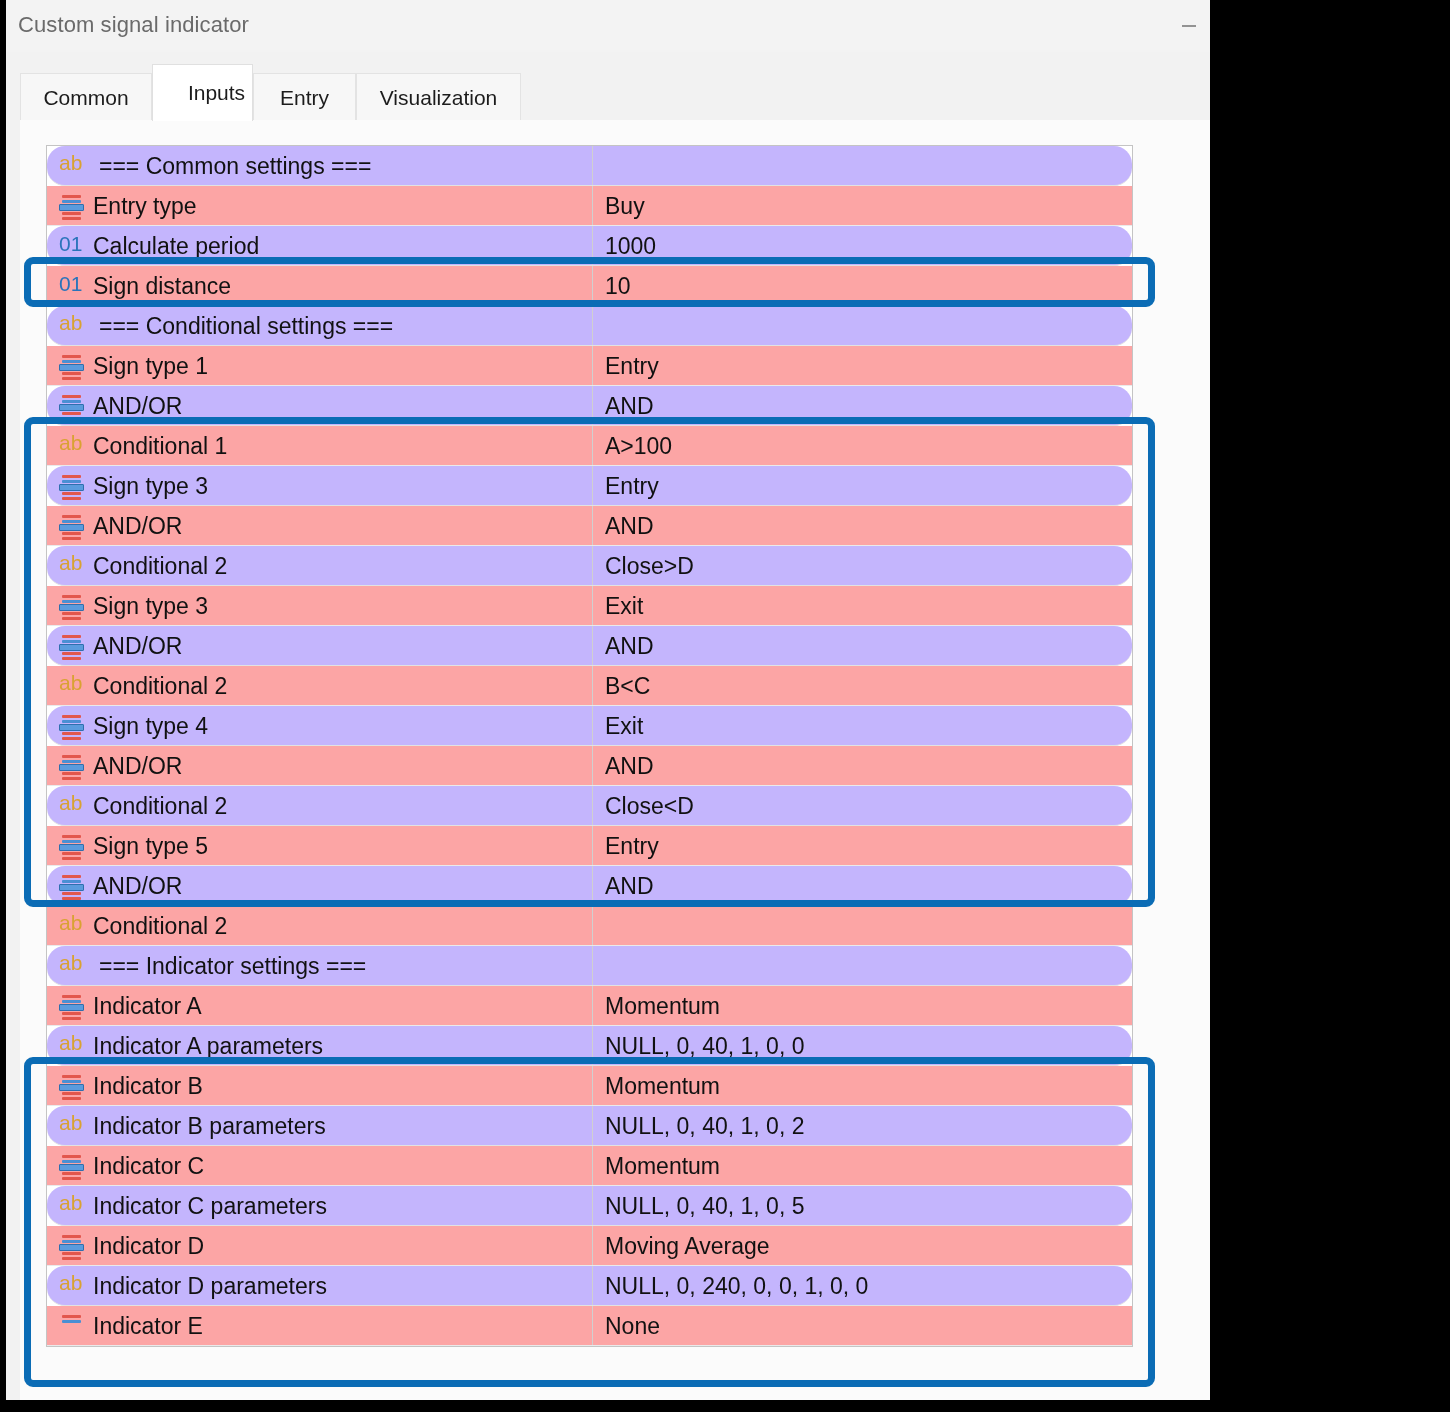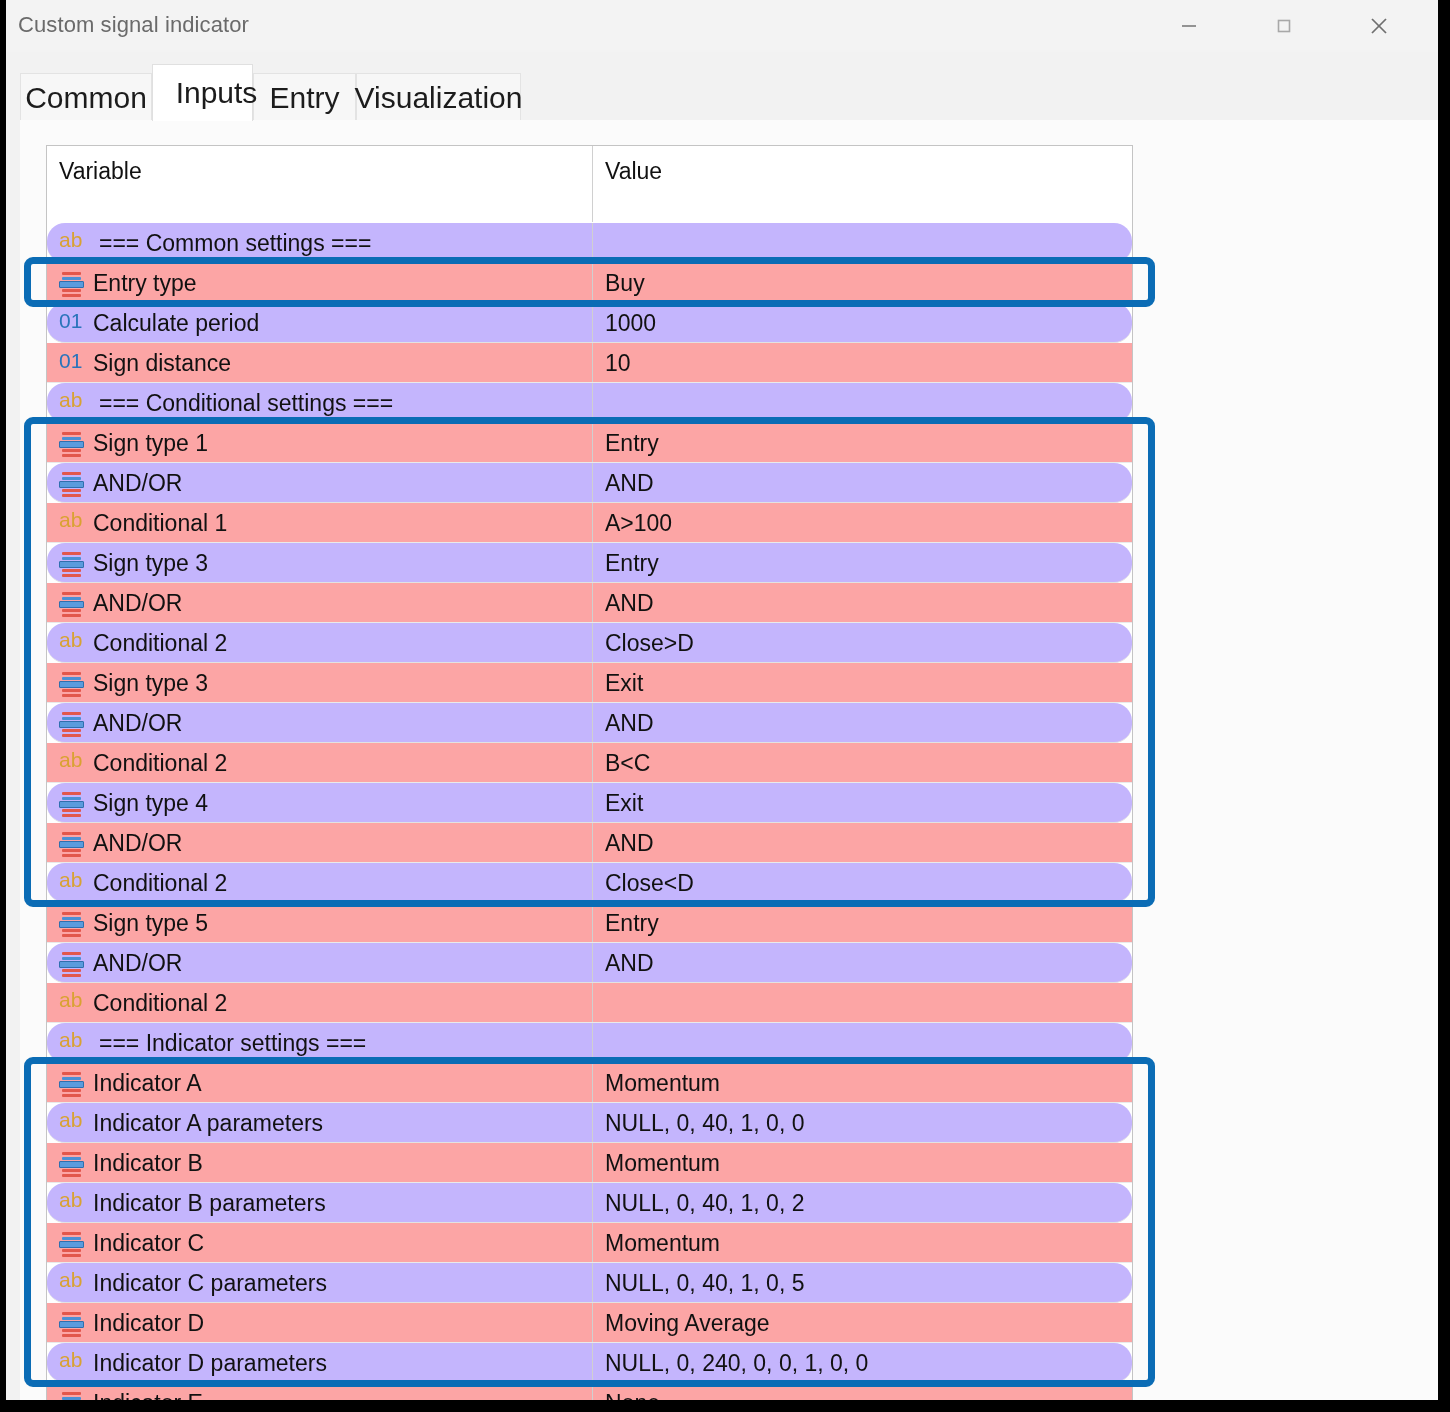--- a/index.html
+++ b/index.html
@@ -13,21 +13,21 @@
     overflow: hidden;
     font-family: "Liberation Sans", sans-serif;
     -webkit-font-smoothing: antialiased;
   }
 
   
   #window {
     position: absolute;
     left: 6px;
     top: 0px;
-    width: 1432px;
+    width: 1204px;
     height: 1400px;
     background: #f2f2f2;
     box-shadow: 0 0 14px 4px rgba(0,0,0,0.55);
     overflow: hidden;
   }
 
   
   #titlebar {
     position: absolute;
     left: 0; top: 0;
@@ -77,21 +77,21 @@
     position: absolute;
     bottom: 0;
     height: 48px;
     background: #f7f7f7;
     border: 1px solid #e3e3e3;
     border-bottom: none;
     box-sizing: border-box;
     display: flex;
     align-items: center;
     justify-content: center;
-    font-size: 30px;
+    font-size: 21px;
     color: #1c1c1c;
     cursor: default;
     white-space: nowrap;
   }
   .tab.selected {
     height: 57px;
     background: #ffffff;
     border-color: #e0e0e0;
     z-index: 3;
     padding-left: 28px;
@@ -293,25 +293,20 @@
     <div class="tab" id="tab-colors">
       <span>Entry</span>
     </div>
     <div class="tab" id="tab-visualization">
       <span>Visualization</span>
     </div>
   </div>
 
   <div id="panel">
     <div id="grid">
-      <div id="grid-head">
-        <div class="col-sep" id="head-sep" style="height: 76px;"></div>
-        <div class="head-label" id="head-variable">Variable</div>
-        <div class="head-label" id="head-value">Value</div>
-      </div>
       <div id="grid-rows">
           <div class="row alt">
             <div class="sep"></div>
             <div class="cell-var">
               <span class="ticon ab"></span>
               <span class="var-label section">=== Common settings ===</span>
             </div>
             <div class="cell-val"></div>
           </div>
           <div class="row">

